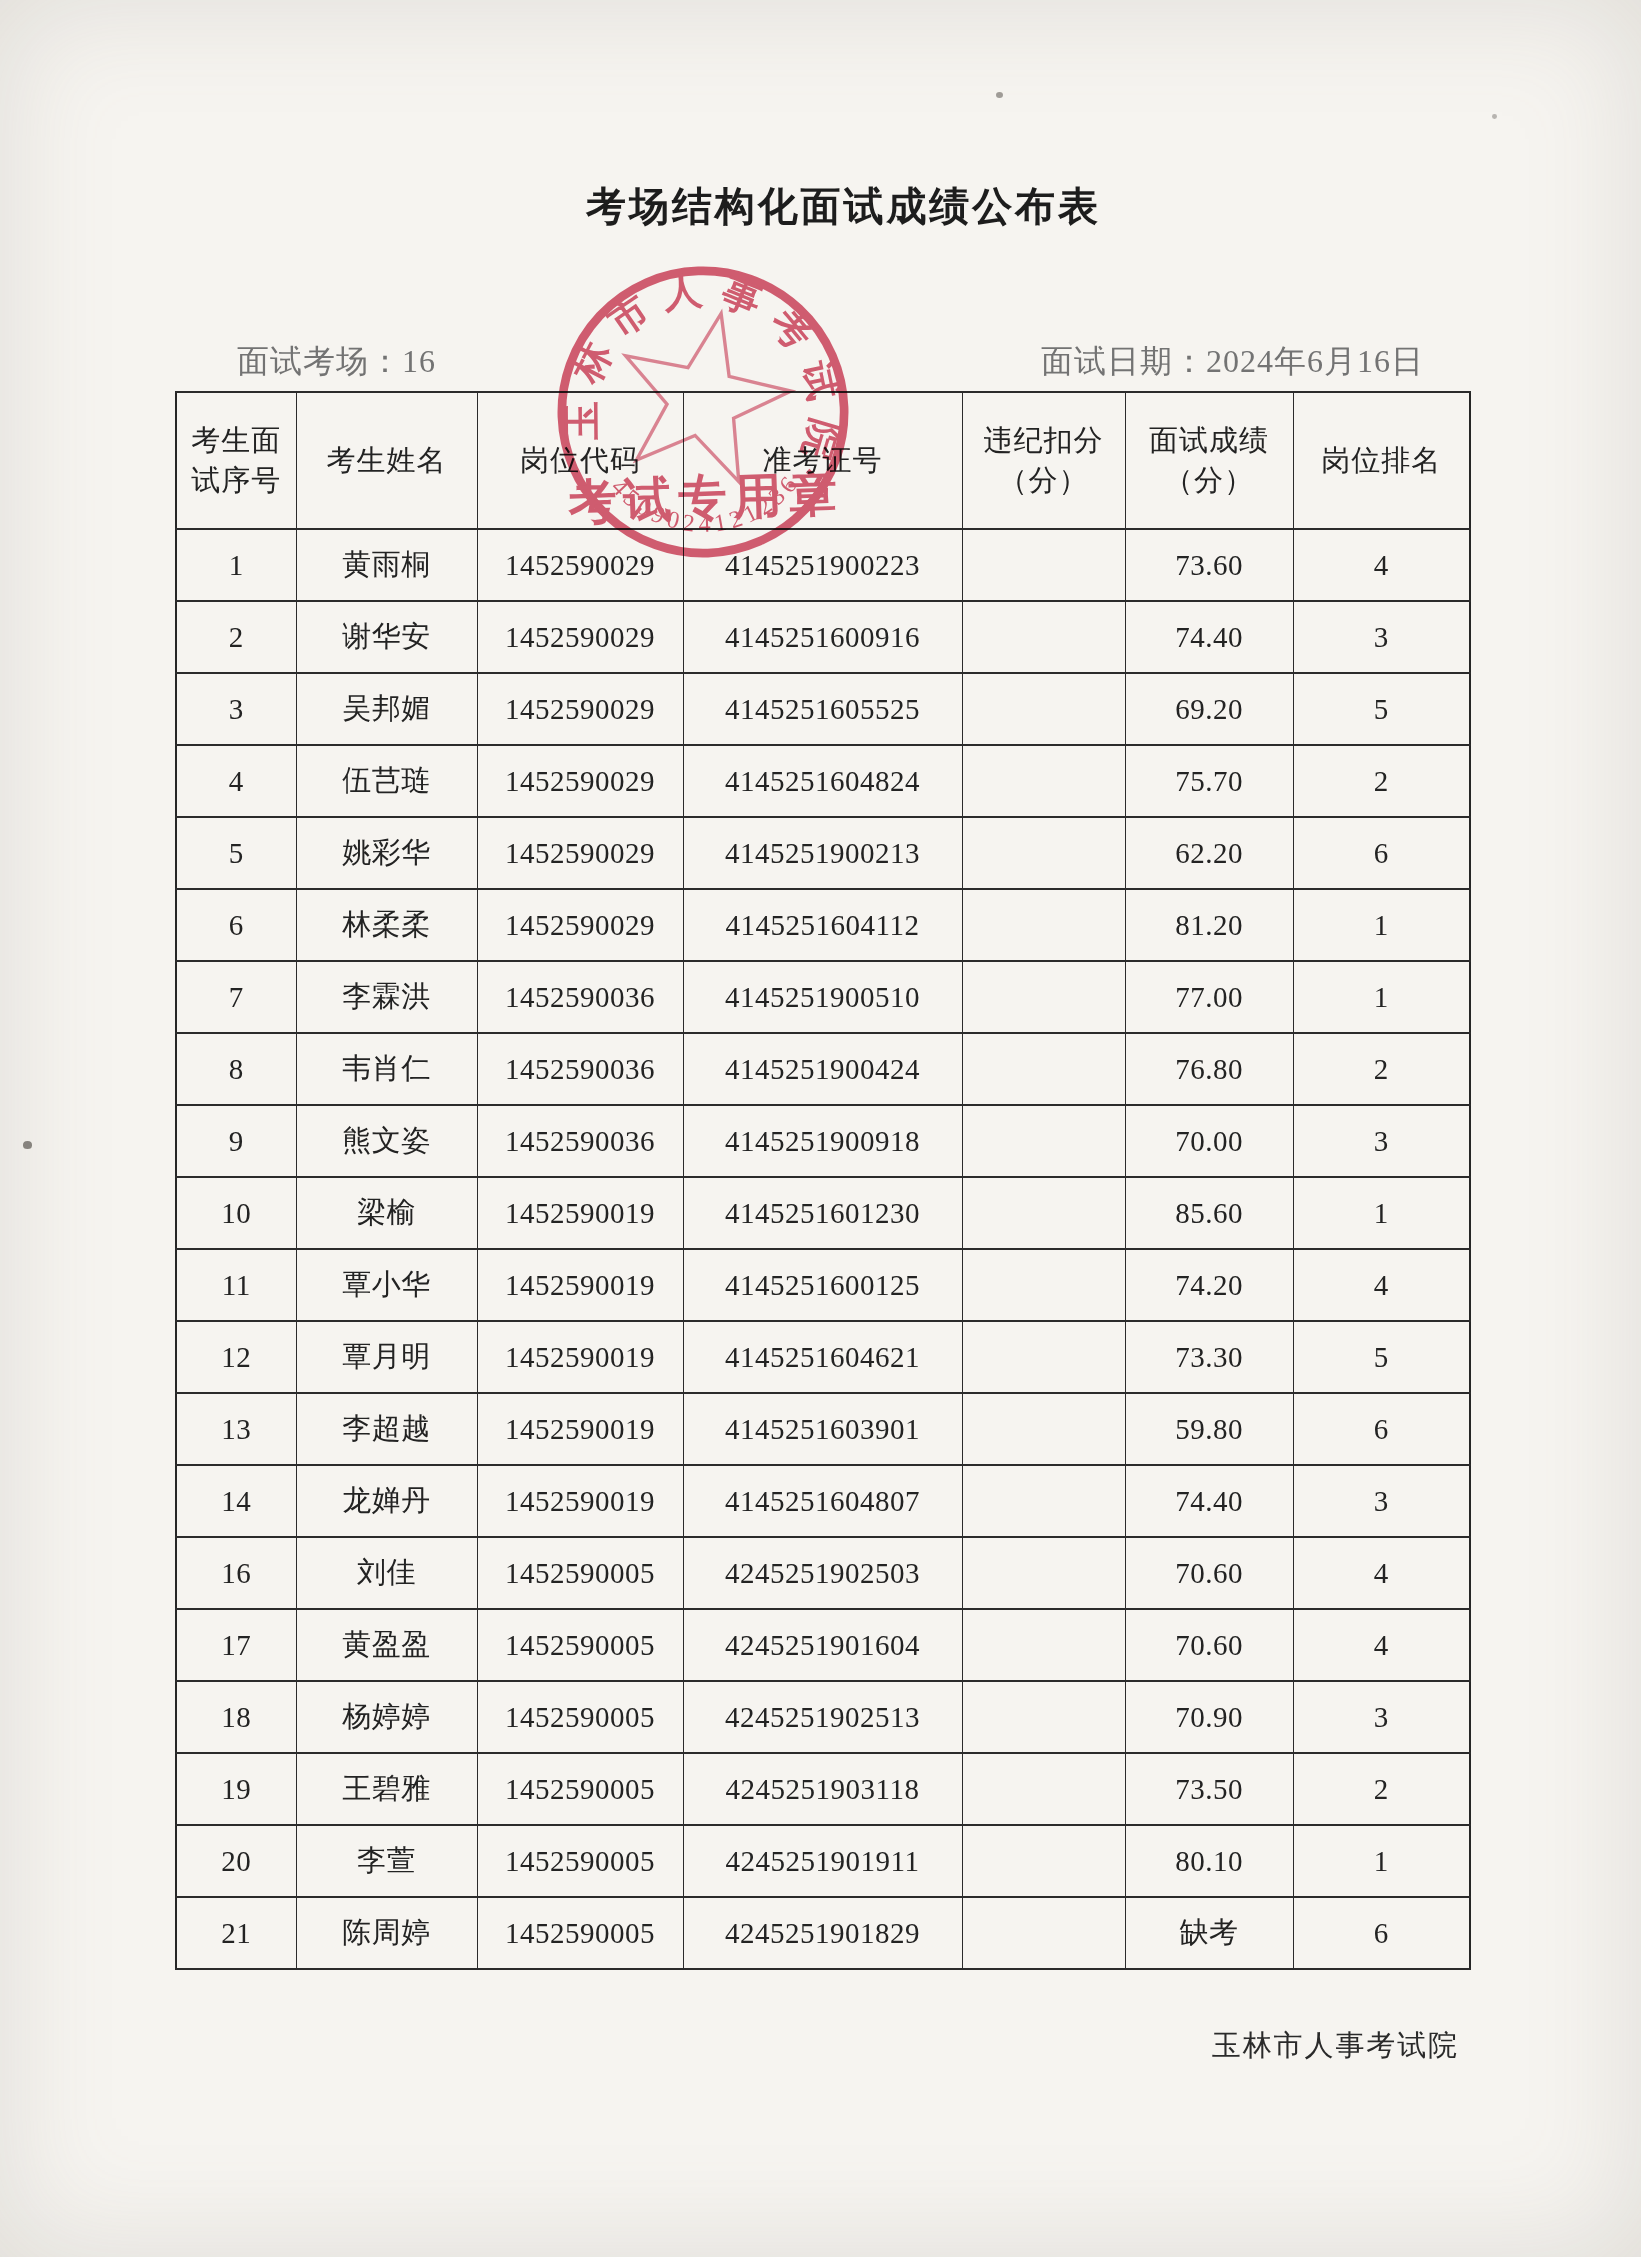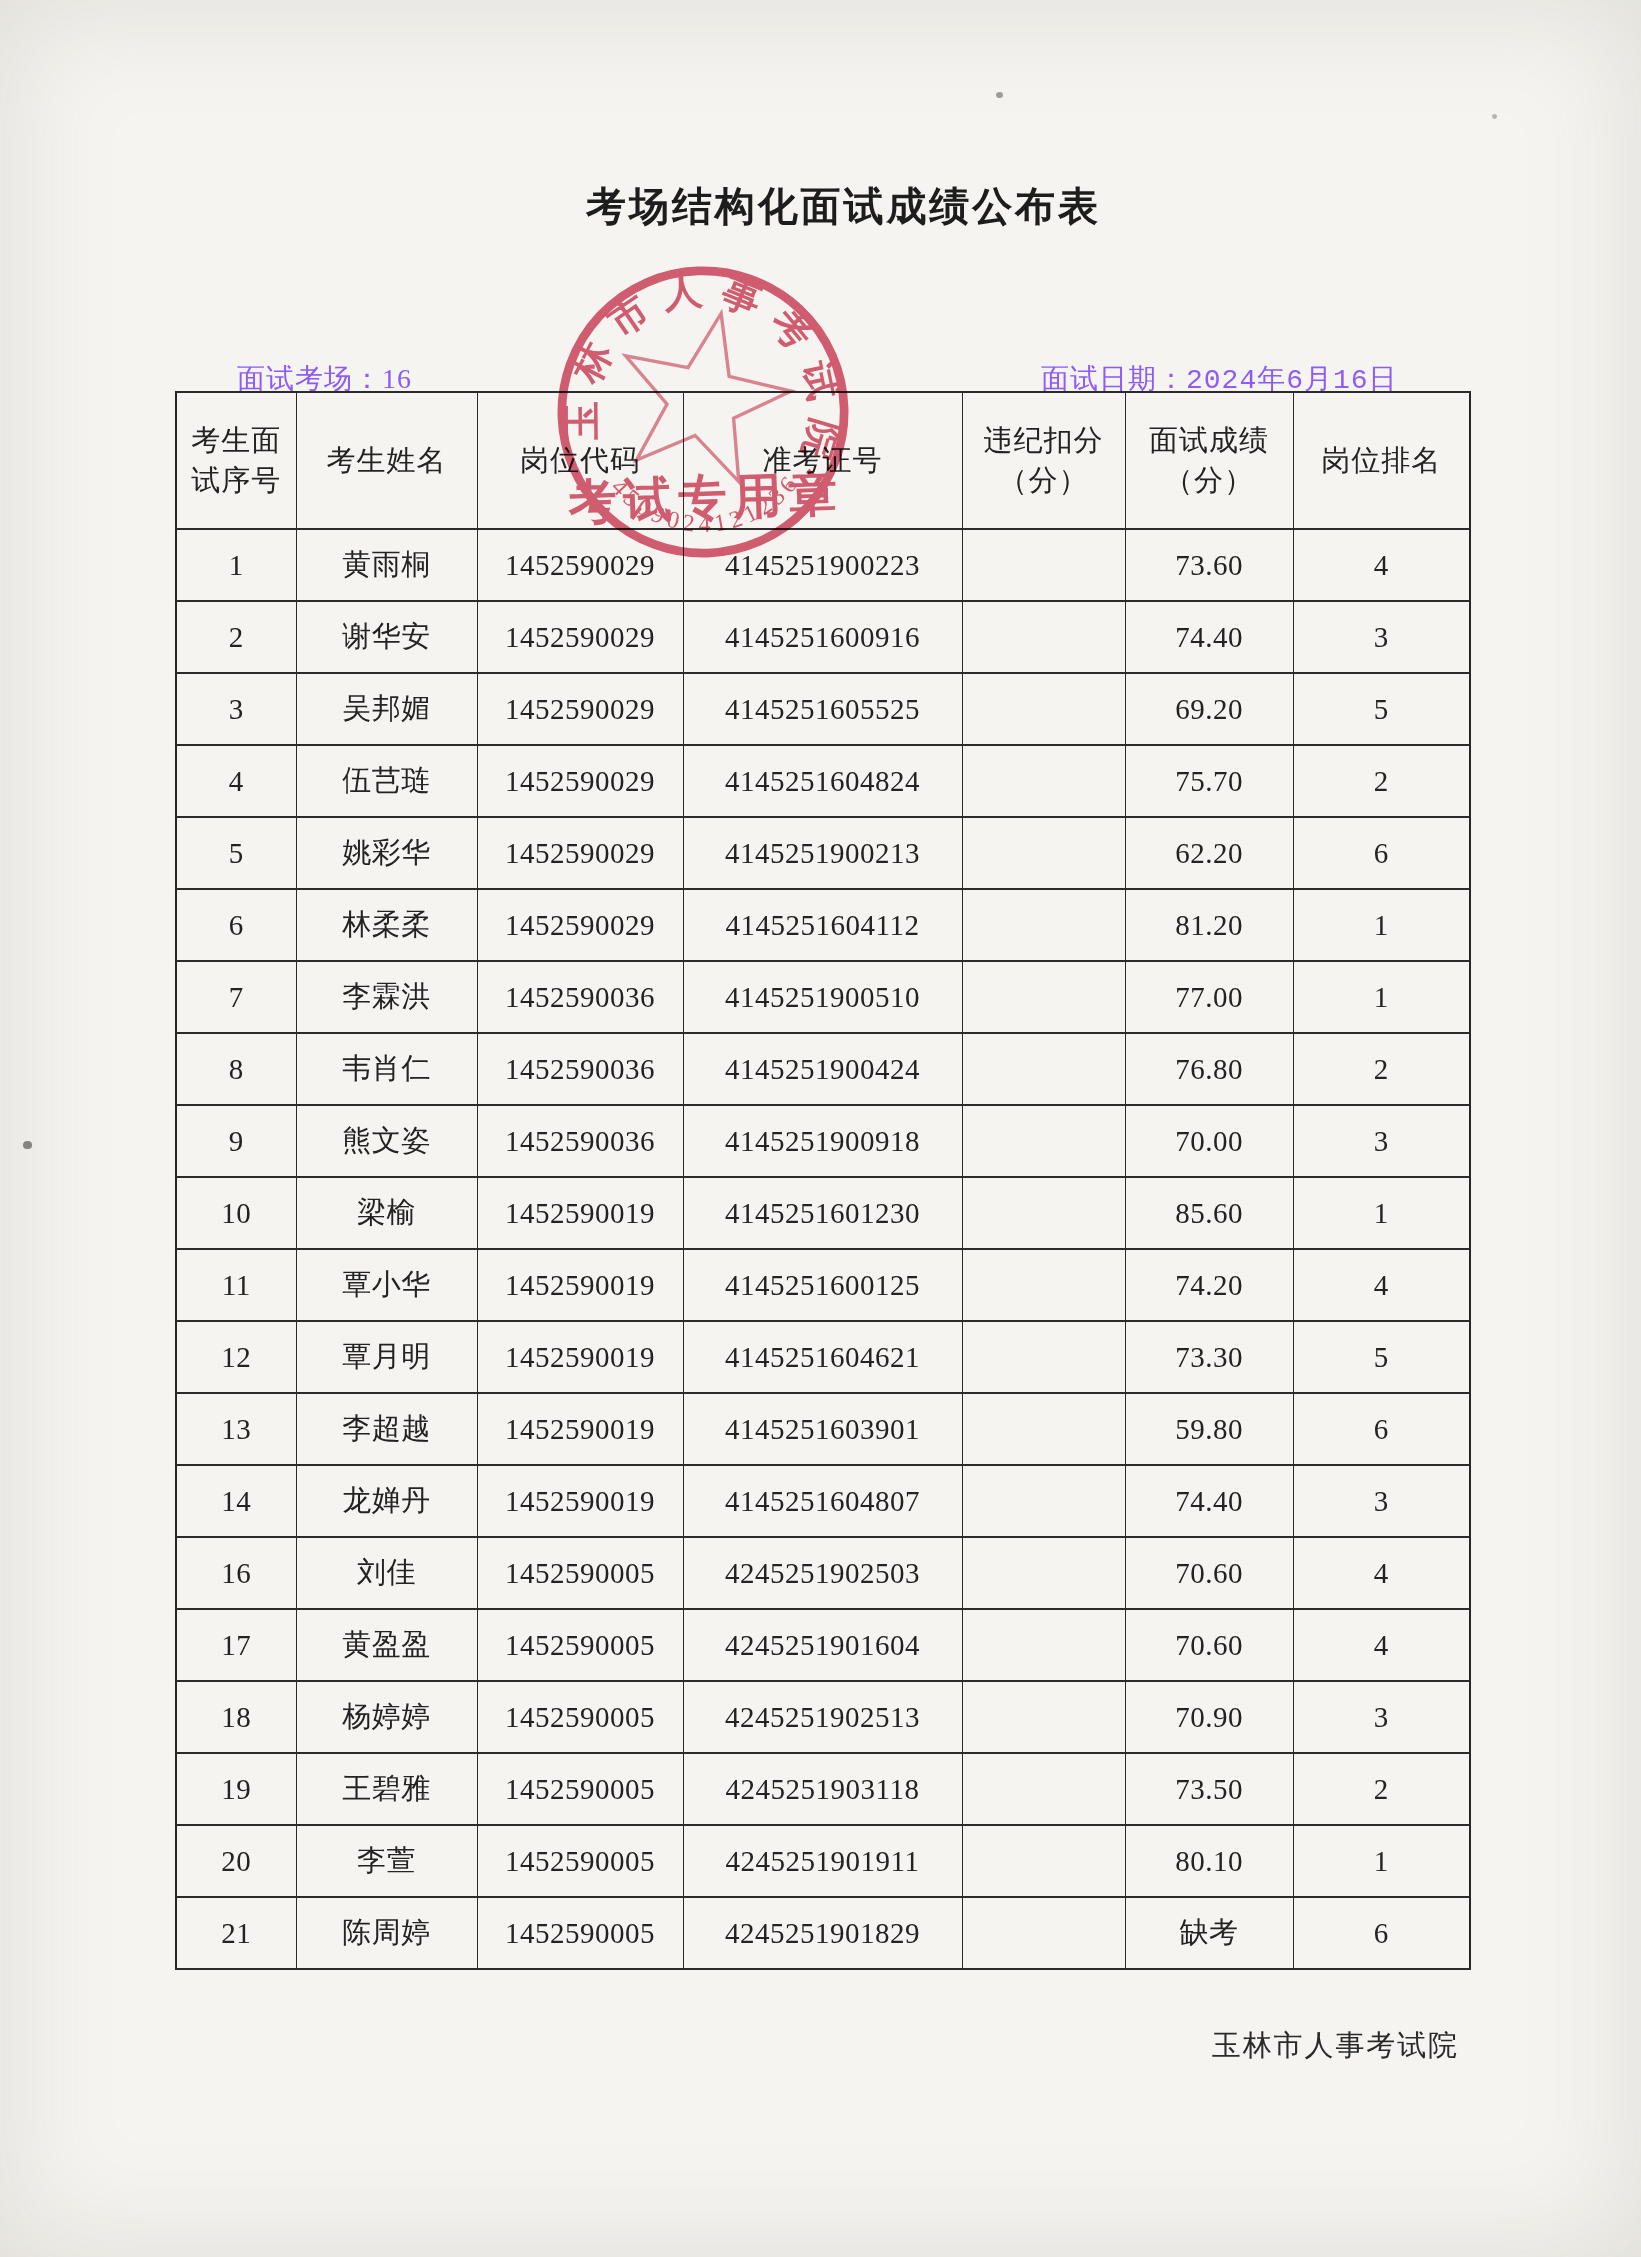--- a/index.html
+++ b/index.html
@@ -16,23 +16,23 @@
   .page::after{
     content:"";position:absolute;inset:0;pointer-events:none;
     box-shadow:inset 0 0 116px rgba(120,115,105,.18);
   }
   .doc-title{
     position:absolute;top:179px;left:0;width:100%;
     text-align:center;
     font-family:"Liberation Sans","DejaVu Sans",sans-serif;
     font-weight:bold;font-size:40px;letter-spacing:2.9px;color:#1d1d1d;padding-left:23px;
   }
-  .meta{position:absolute;top:360px;font-size:28px;color:#8b5cf6;letter-spacing:1px;}
+  .meta{position:absolute;top:340px;font-size:32px;color:#737373;letter-spacing:1px;}
   .meta.room{left:237px;}
-  .meta.date{left:1041px;font-family:Liberation Mono, monospace;}
+  .meta.date{left:1041px;}
   .score-table{
     position:absolute;left:175px;top:391px;width:1293px;
     border-collapse:collapse;table-layout:fixed;
     background:transparent;
     padding-left:28px;
   }
   .score-table th,.score-table td{
     border:1.9px solid #2b2b2b;
     border-top-width:2.9px;border-bottom-width:2.9px;
     text-align:center;vertical-align:middle;

